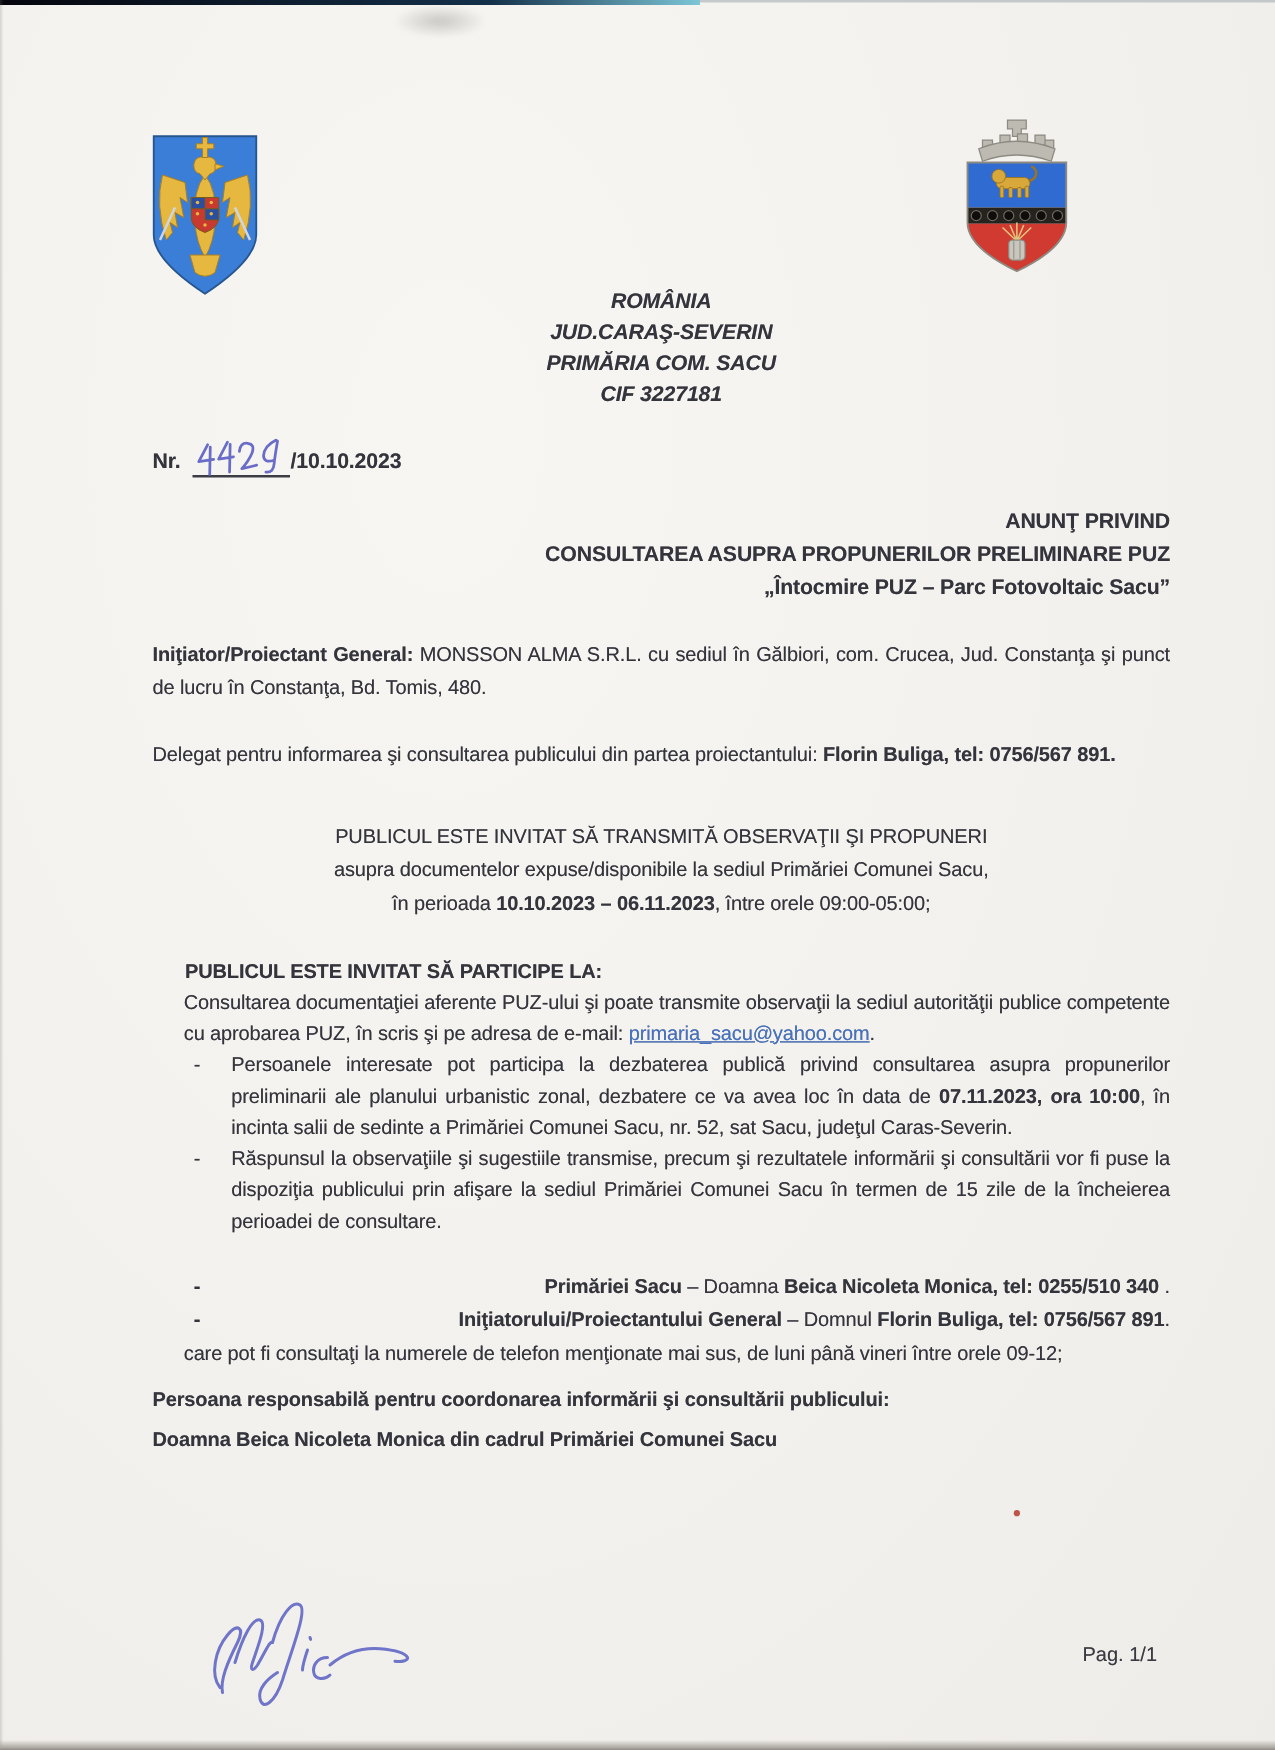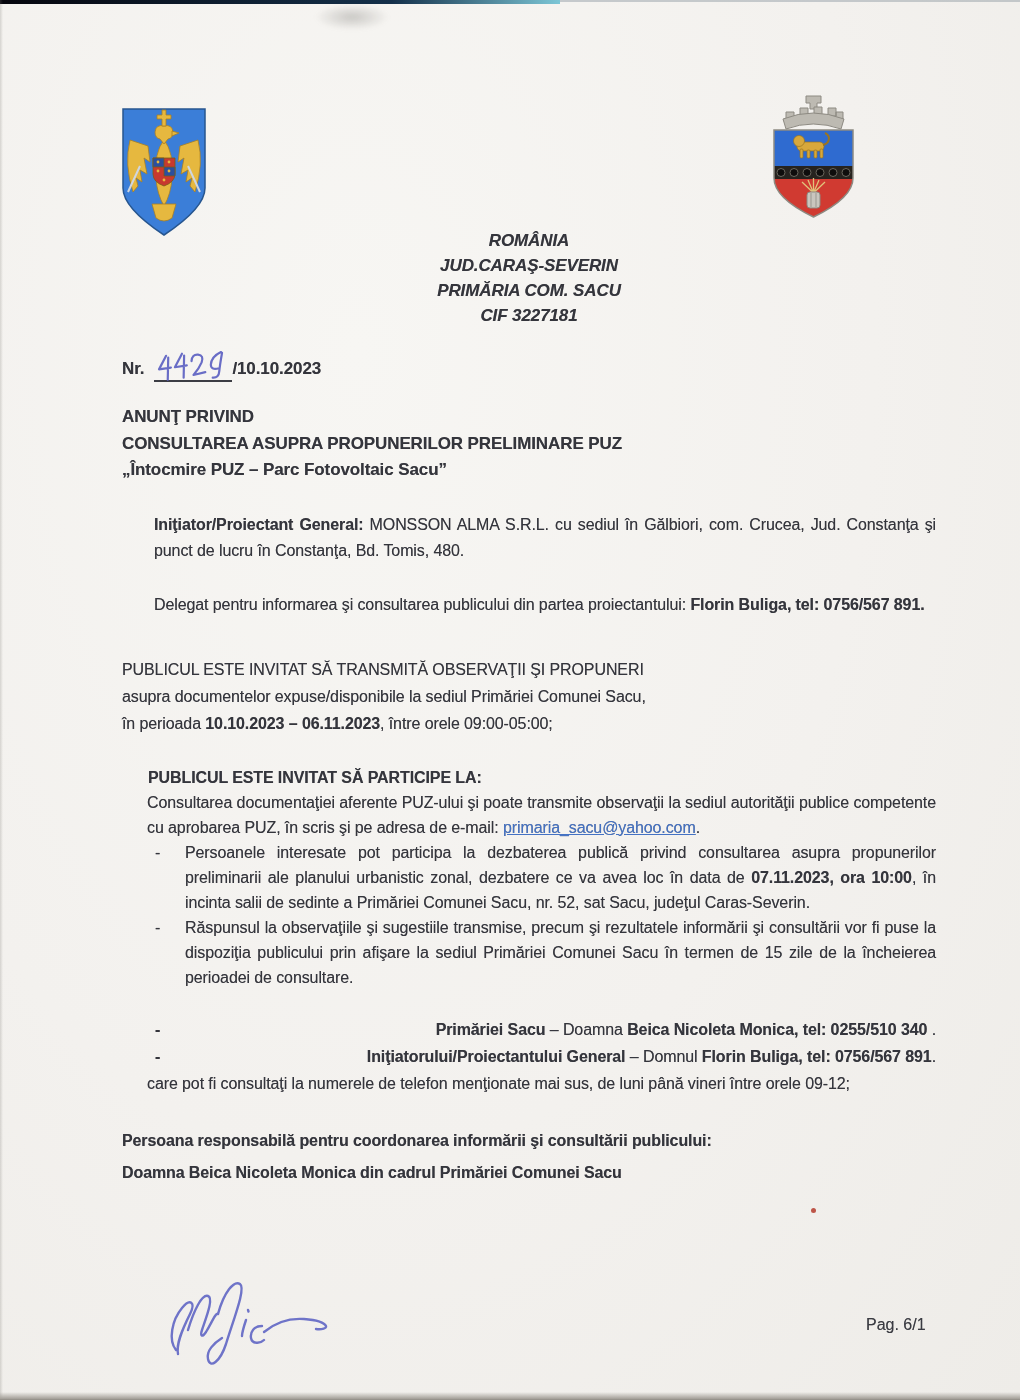--- a/index.html
+++ b/index.html
@@ -36,39 +36,39 @@
 
   .header-block { margin-top:228px; text-align:center; font-weight:bold;
                   font-size:17px; line-height:25px;font-style:italic; }
 
   .reg-line { margin-top:24px; height:30px; font-weight:bold; font-size:17px;
               display:flex; align-items:flex-end; }
   .hand-number { position:relative; width:78px; height:28px; margin-left:10px;
                  border-bottom:2px solid #3c3d44; flex:none; }
   .hand-number svg { position:absolute; left:2px; bottom:-5px; }
 
-  .title-block { margin-top:22px; text-align:left; font-weight:bold;
+  .title-block { margin-top:22px; text-align:right; font-weight:bold;
                  font-size:17px; line-height:26.5px; }
 
-  .para { margin-top:28px; text-align:justify;margin-left:32px; }
-
-  .invite-block { margin-top:38px; text-align:left; line-height:27px; }
+  .para { margin-top:28px; text-align:justify; }
+
+  .invite-block { margin-top:38px; text-align:center; line-height:27px; }
 
   .section { margin-top:28px; line-height:25px; }
   .section .head { font-weight:bold;margin-left:26px; }
   .jpara { text-align:justify;margin-left:25px; }
 
   ul.bullets { margin:0; padding:0; list-style:none; }
   ul.bullets li { display:flex; }
   .dash { flex:none; width:30px; margin-left:33px; }
   .btxt { flex:1; text-align:justify; }
   ul.plain li .btxt { text-align:right; }
 
   .resp { margin-top:26px; line-height:27px; }
-  .coord { margin-top:28px; font-weight:bold; line-height:32px; }
+  .coord { margin-top:8px; font-weight:bold; line-height:32px; }
 
   .link { color:#4472c4; text-decoration:underline; }
 
   .signature { position:absolute; left:162px; top:1268px; }
   .page-num  { position:absolute; left:866px; top:1316px; font-size:16px; color:#3a3b42;
                text-shadow: 0 0 0.5px rgba(52,53,60,0.5); }
 </style>
 </head>
 <body>
 
@@ -236,15 +236,15 @@
         <path d="M26,62 C32,42 40,26 46,28 C52,30 44,50 40,62 C38,68 40,70 44,64 C50,54 54,44 56,46"></path>
         <path d="M56,46 C62,24 72,12 78,16 C84,20 72,50 64,76 C58,94 48,101 46,91 C44,83 52,75 60,70"></path>
         <path d="M84,52 C82,58 80,64 80,68"></path>
         <path d="M86,42 L86.5,43.5"></path>
         <path d="M100,58 C92,58 88,64 89,70 C90,76 98,76 102,72"></path>
         <path d="M102,64 C114,54 128,50 142,51 C154,52 162,54 164,58 C165,60 160,62 154,61"></path>
       </g>
     </svg>
   </div>
 
-  <div class="page-num">Pag. 6/1</div>
+  <div class="page-num">Pag. 1/1</div>
 
 </div>
 
 </body></html>

